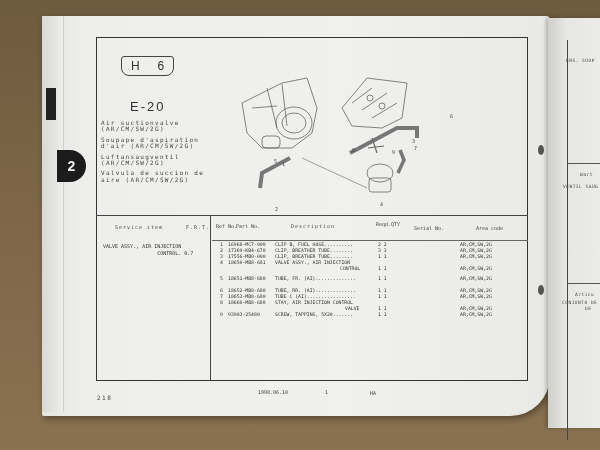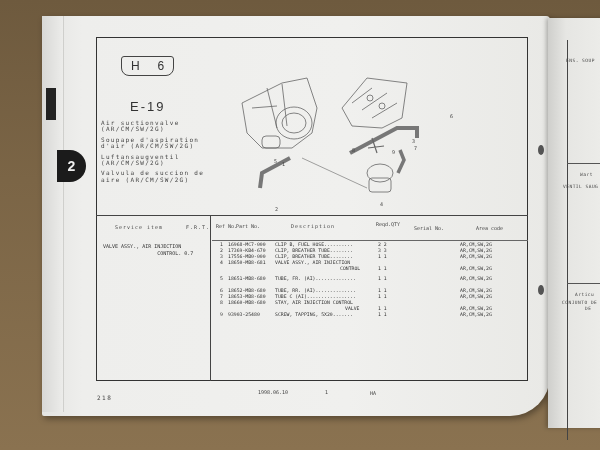--- a/index.html
+++ b/index.html
@@ -77,21 +77,21 @@
 <div class="tab-2">2</div>
 
 <div class="frame"></div>
 <div class="hsep"></div>
 <div class="vsep"></div>
 
 <div class="h-badge">
   <span>H</span>
   <span>6</span>
 </div>
-<div class="e-code">E-19</div>
+<div class="e-code">E-20</div>
 
 <div class="titles">
   <div>Air suctionvalve
 (AR/CM/SW/2G)</div>
   <div>Soupape d'aspiration
 d'air (AR/CM/SW/2G)</div>
   <div>Luftansaugventil
 (AR/CM/SW/2G)</div>
   <div>Valvula de succion de
 aire (AR/CM/SW/2G)</div>

